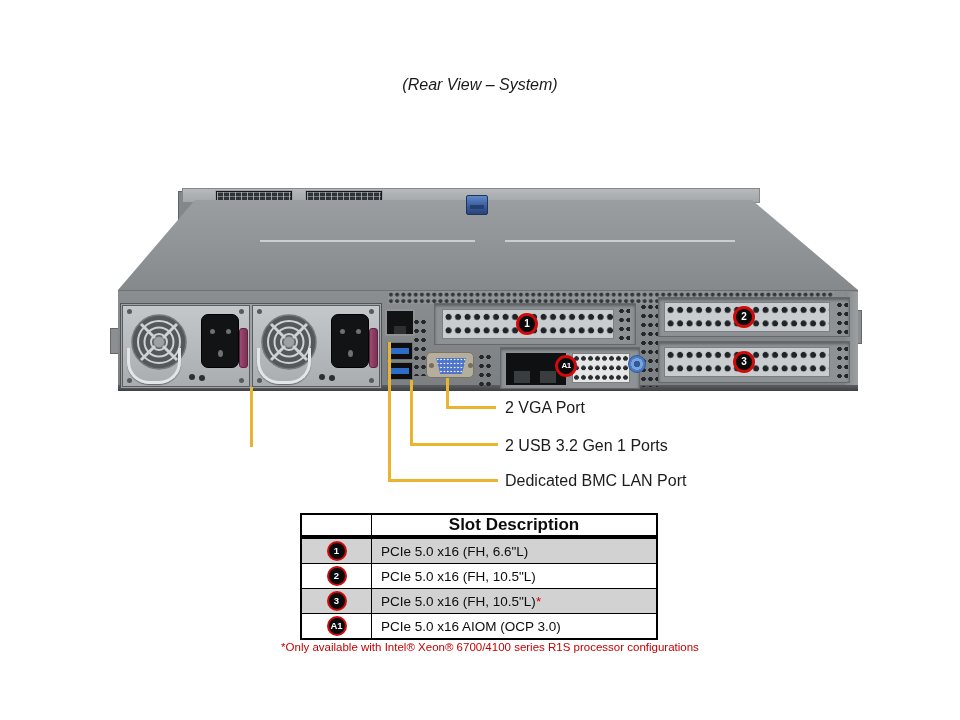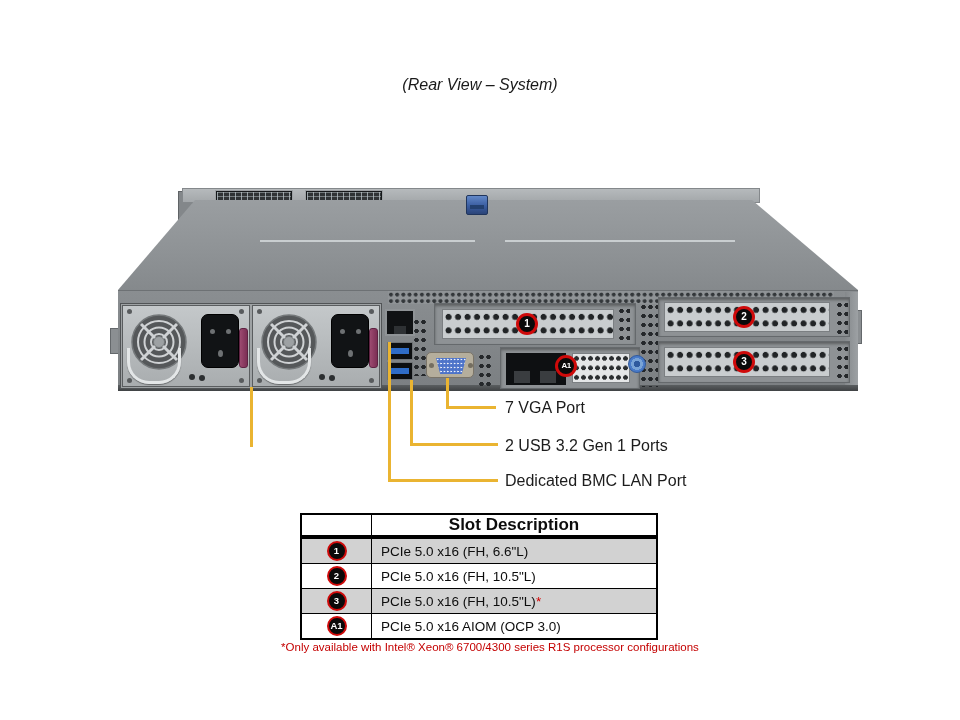--- a/index.html
+++ b/index.html
@@ -347,21 +347,21 @@
 </div>
 
 <div id="line-psu-v" class="cline"></div>
 <div id="line-bmc-v" class="cline"></div>
 <div id="line-bmc-h" class="cline"></div>
 <div id="line-usb-v" class="cline"></div>
 <div id="line-usb-h" class="cline"></div>
 <div id="line-vga-v" class="cline"></div>
 <div id="line-vga-h" class="cline"></div>
 
-<div id="label-vga" class="clabel">7 VGA Port</div>
+<div id="label-vga" class="clabel">2 VGA Port</div>
 <div id="label-usb" class="clabel">2 USB 3.2 Gen 1 Ports</div>
 <div id="label-bmc" class="clabel">Dedicated BMC LAN Port</div>
 <div id="label-psu" class="clabel">
 </div>
 
 <div id="slot-table">
   <div class="t-header">
     <div class="c-badge"></div>
     <div class="c-desc">Slot Description</div>
   </div>
@@ -396,13 +396,13 @@
     <div class="c-badge">
       <span class="tbadge">A1</span>
     </div>
     <div class="c-desc">
       <span>PCIe 5.0 x16 AIOM (OCP 3.0)</span>
         <span class="note"></span>
     </div>
   </div>
 </div>
 
-<div id="footnote">*Only available with Intel® Xeon® 6700/4300 series R1S processor configurations</div>
+<div id="footnote">*Only available with Intel® Xeon® 6700/4100 series R1S processor configurations</div>
 
 </body></html>

